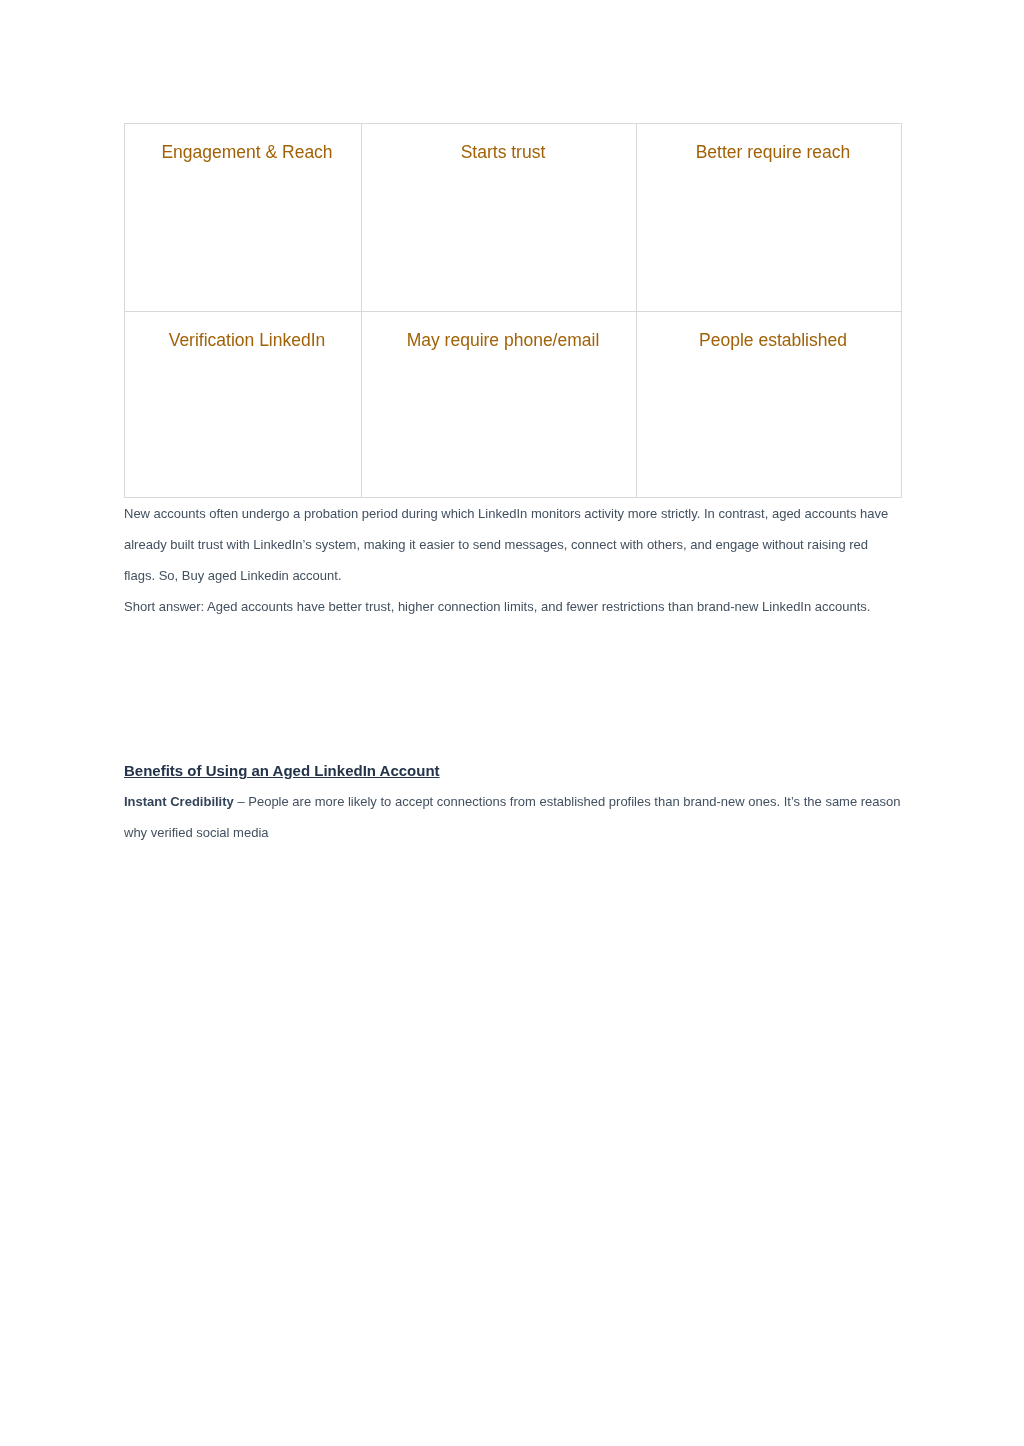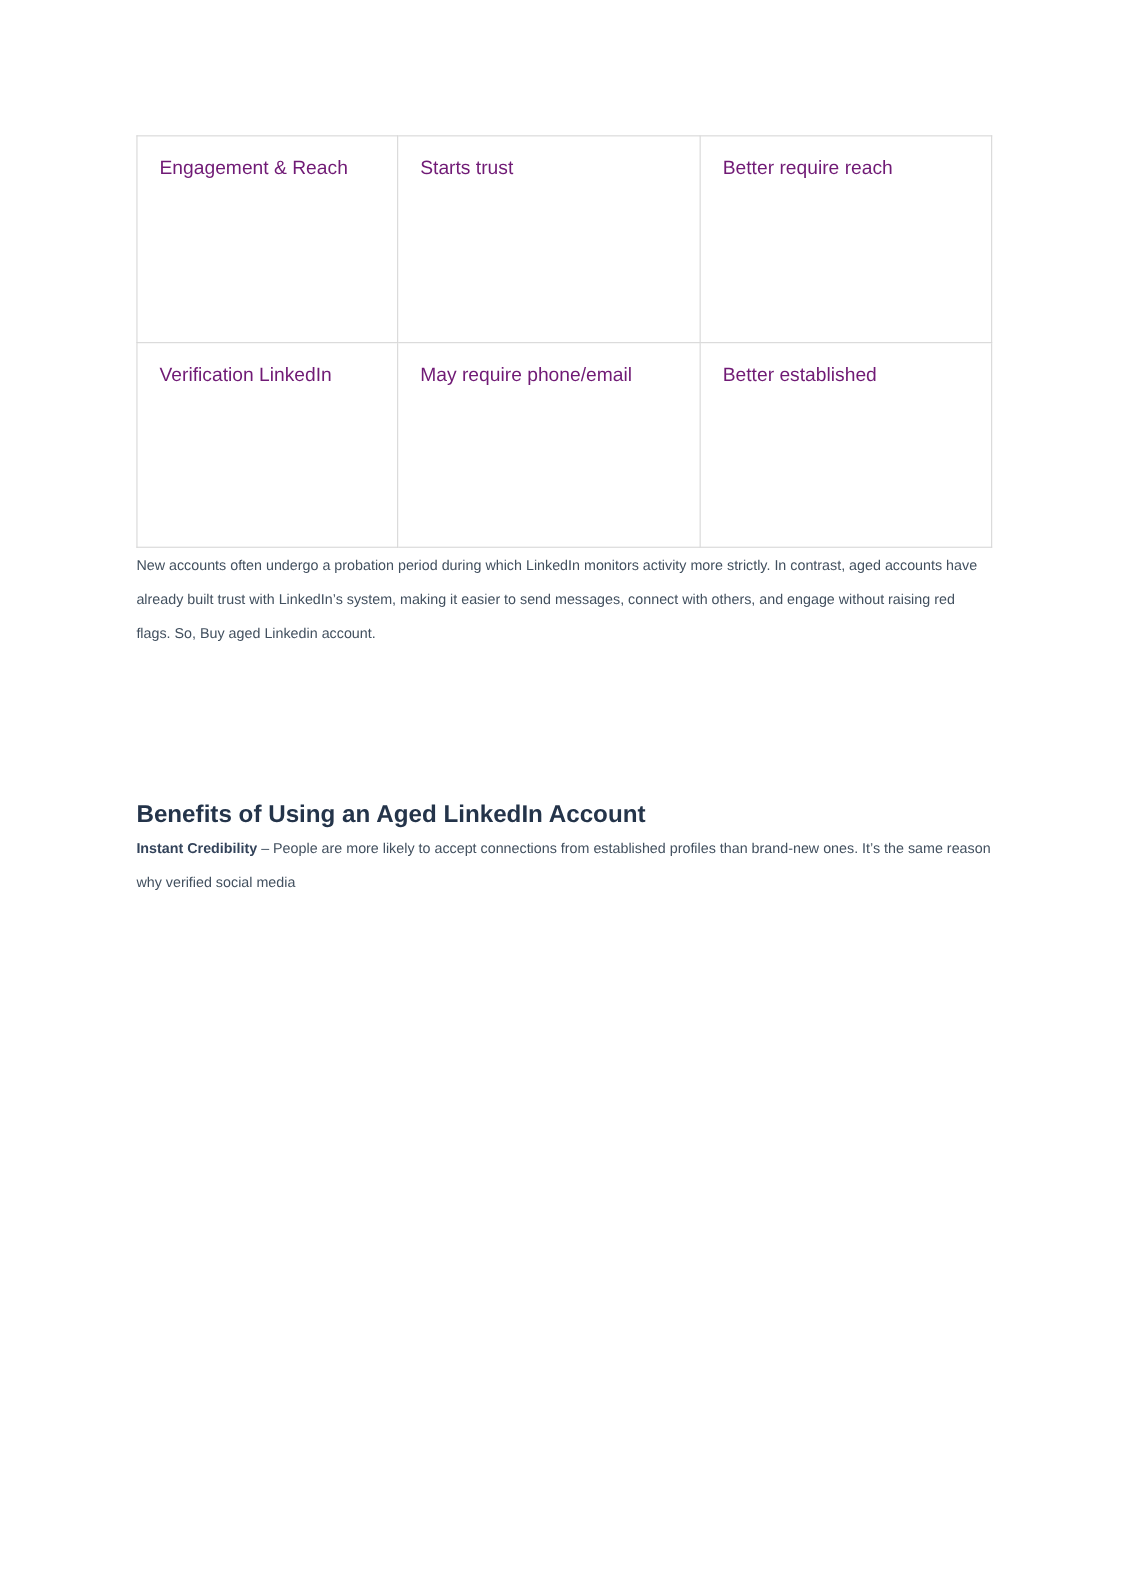--- a/index.html
+++ b/index.html
@@ -27,43 +27,45 @@
     margin-top: 123px;
     table-layout: fixed;
     width: 777px;
   }
   table.doc-table td {
     border: 1px solid #d8d8d8;
     vertical-align: top;
     padding: 14px 12px 0 20px;
     font-size: 17.5px;
     line-height: 28.5px;
-    color: #701a75;
+    color: #a16207;
     overflow: hidden;
+    text-align: center;
   }
   tr.row-1 td { height: 173px; }
   tr.row-2 td { height: 171px; }
   col.c1 { width: 237px; }
   col.c2 { width: 275px; }
   col.c3 { width: 265px; }
 
   p.body-text {
     margin: 0;
     font-size: 13px;
     line-height: 31px;
     color: #42505f;
   }
   .p-new-accounts   { margin-top: 5px;   }
   .p-short-answer   { margin-top: 131px; }
   h2.section-heading {
     margin: 134px 0 0 0;
-    font-size: 22px;
+    font-size: 15px;
     line-height: 30px;
     font-weight: 700;
     color: #24344a;
+    text-decoration: underline;
   }
   .p-why-consider   { margin-top: 104px; }
   .p-credibility    { margin-top: 130px; }
   .bold-lead {
     font-weight: 700;
     color: #33435a;
     text-align: right;
   }
 </style>
 </head>
@@ -80,27 +82,28 @@
       </colgroup>
       <tbody>
         <tr class="row-1">
           <td>Engagement &amp; Reach</td>
           <td>Starts trust</td>
           <td>Better require reach</td>
         </tr>
         <tr class="row-2">
           <td>Verification LinkedIn</td>
           <td>May require phone/email</td>
-          <td>Better established</td>
+          <td>People established</td>
         </tr>
       </tbody>
     </table>
 
     <p class="body-text p-new-accounts">New accounts often undergo a probation period during which LinkedIn monitors activity more strictly. In contrast, aged accounts have already built trust with LinkedIn’s system, making it easier to send messages, connect with others, and engage without raising red flags. So, Buy aged Linkedin account.</p>
 
+    <p class="body-text p-short-answer">Short answer: Aged accounts have better trust, higher connection limits, and fewer restrictions than brand-new LinkedIn accounts.</p>
 
     <h2 class="section-heading">Benefits of Using an Aged LinkedIn Account</h2>
 
 
     <p class="body-text p-credibility"><span class="bold-lead">Instant Credibility</span><span> – People are more likely to accept connections from established profiles than brand-new ones. It’s the same reason why verified social media</span></p>
 
   </div>
 </div>
 
 </body></html>

